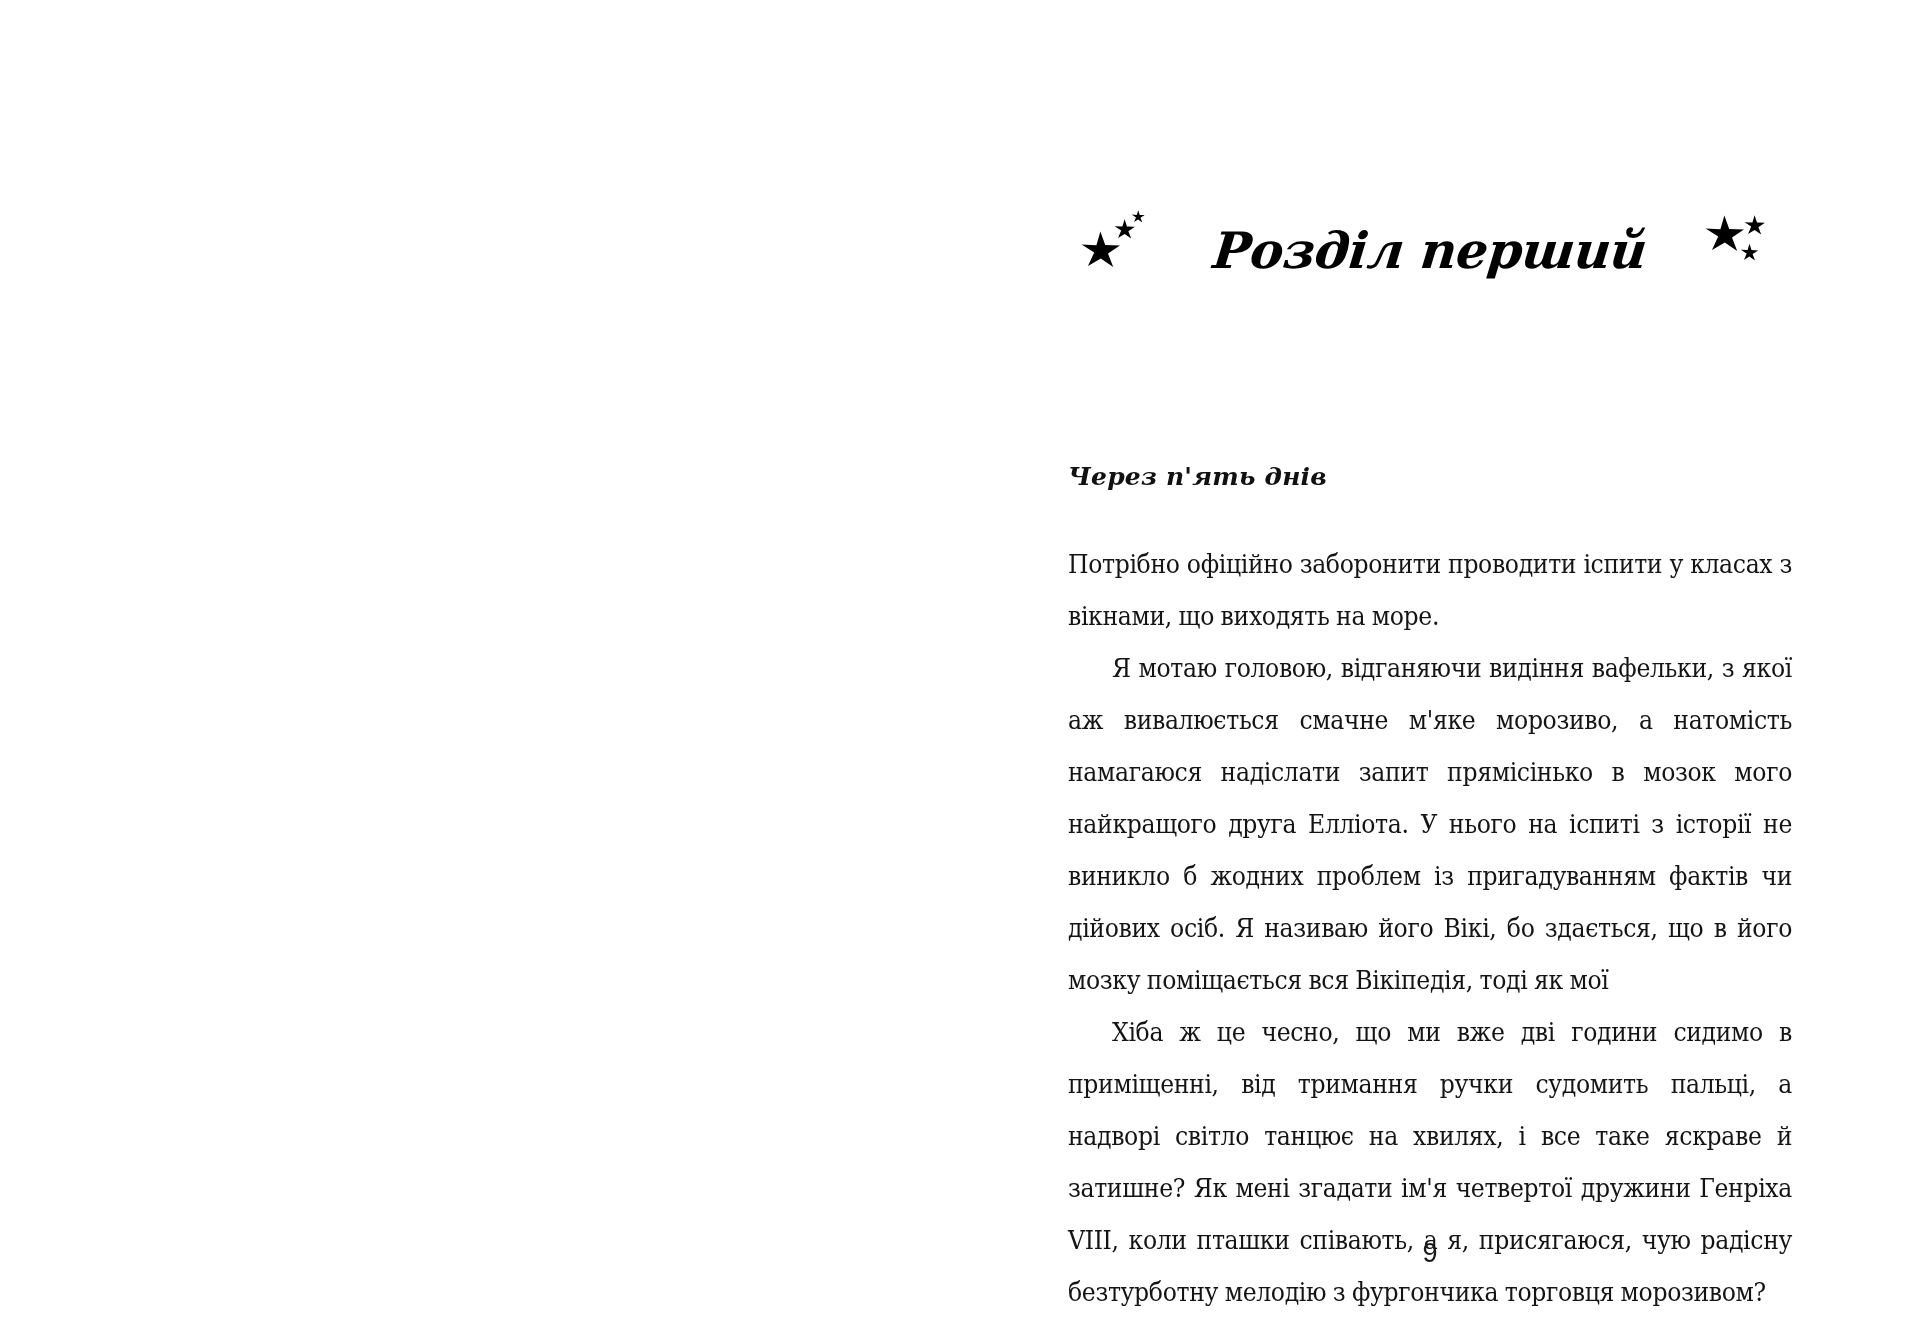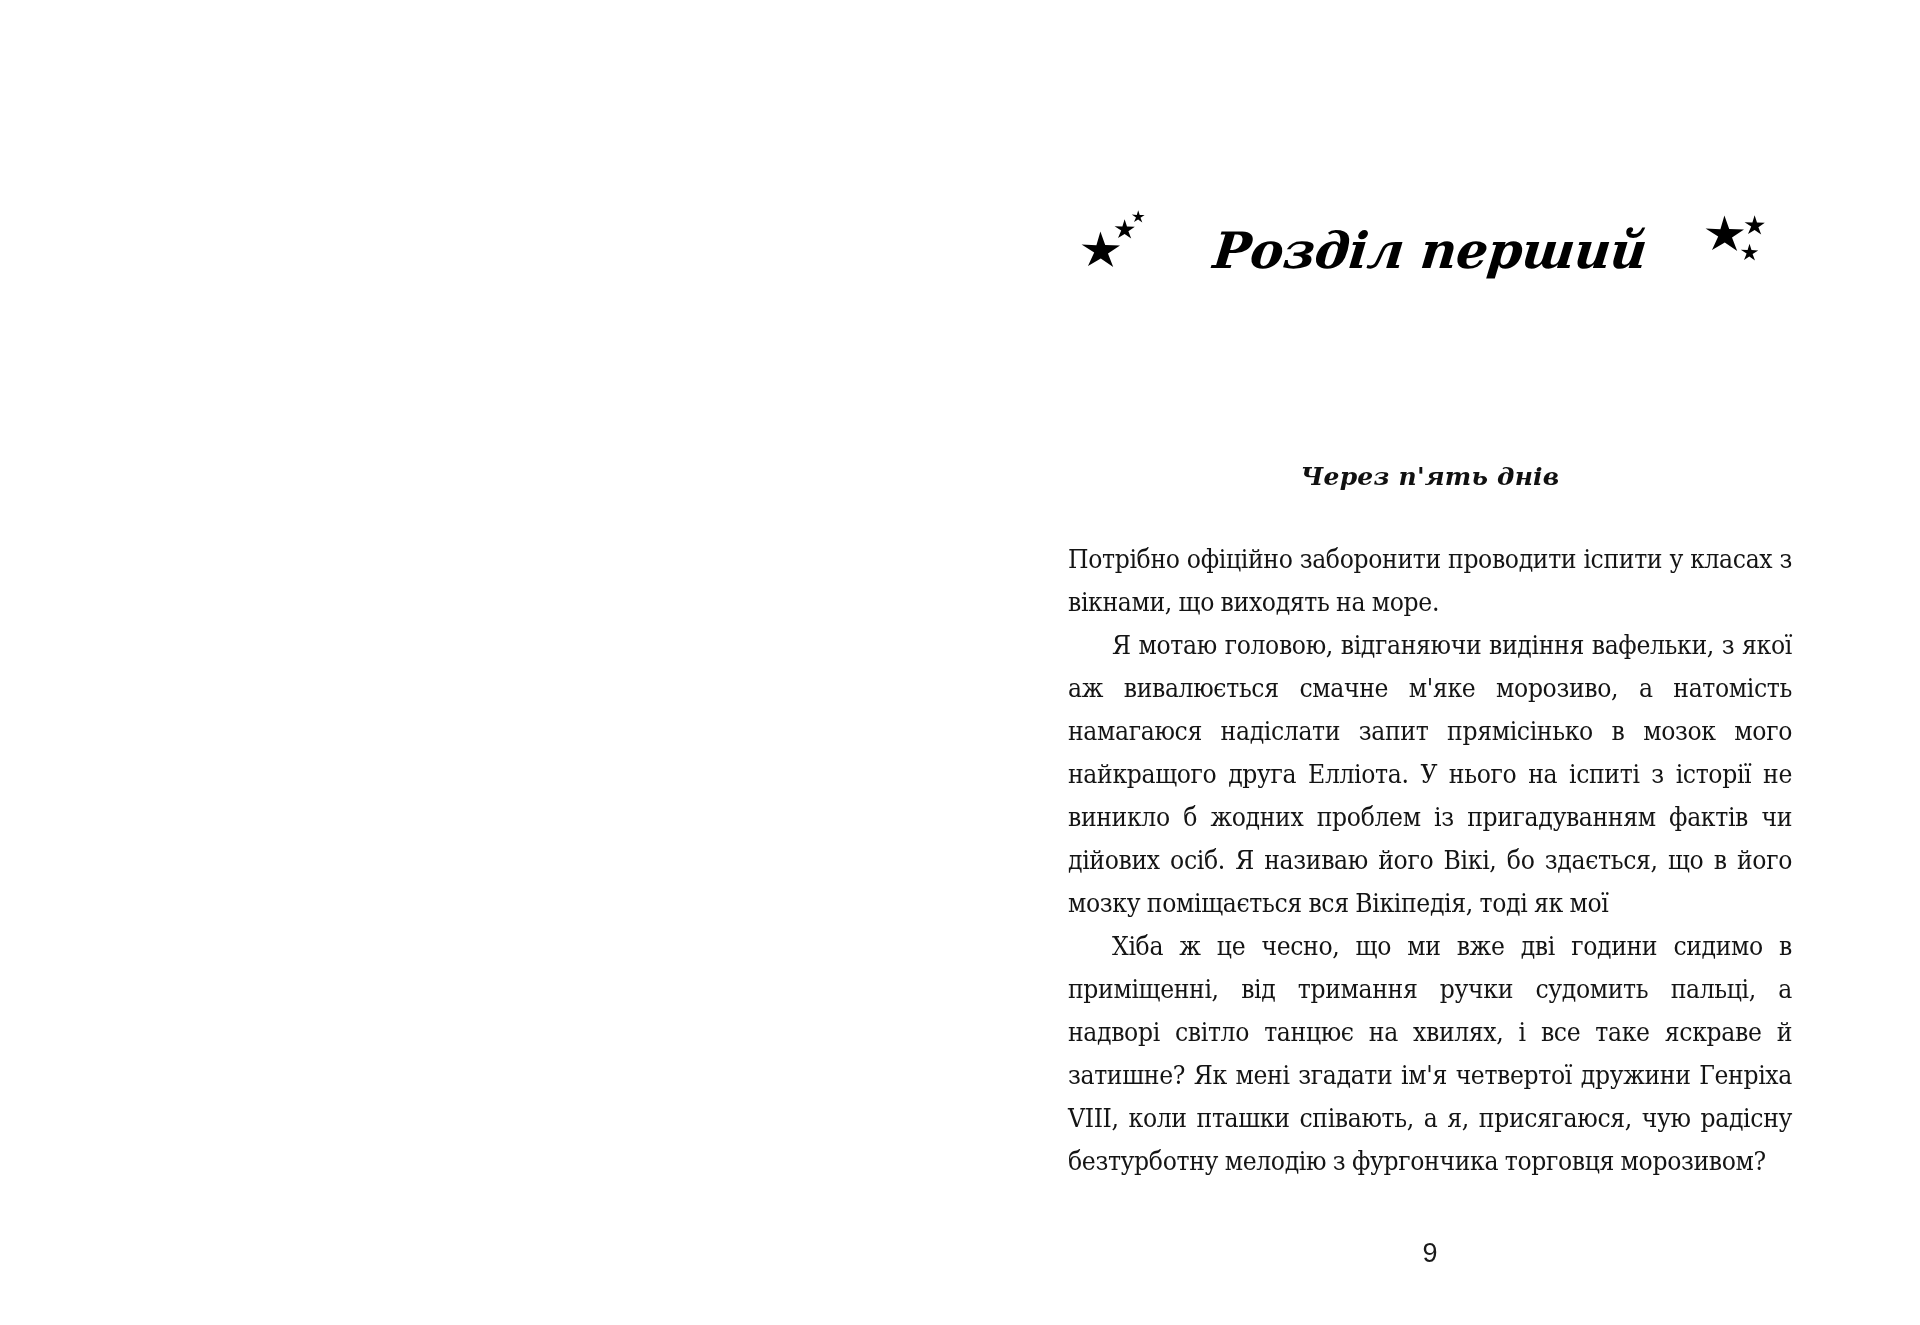--- a/index.html
+++ b/index.html
@@ -74,38 +74,38 @@
   .star-cluster-left  { left: 6px; }
   .star-cluster-right { right: 10px; }
   .star-cluster svg { display: block; width: 100%; height: 100%; }
 
   
   .subheading {
     position: absolute;
     top: 462px;
     left: 0;
     width: 724px;
-    text-align: center;
+    text-align: left;
     font-family: "DejaVu Serif", "Liberation Serif", serif;
     font-style: italic;
     font-weight: 600;
     font-size: 25px;
     letter-spacing: 0.2px;
     color: #111111;
   }
 
   
   .body-text {
     position: absolute;
     top: 538px;
     left: 0;
     width: 724px;
     font-family: "DejaVu Serif", "Liberation Serif", serif;
     font-size: 26.2px;
-    line-height: 43px;
+    line-height: 52px;
     text-align: justify;
     text-justify: inter-word;
     color: #141414;
     font-stretch: condensed;
     word-spacing: -0.5px;
     letter-spacing: -0.35px;
   }
   .body-text p {
     margin: 0;
     text-indent: 0;

